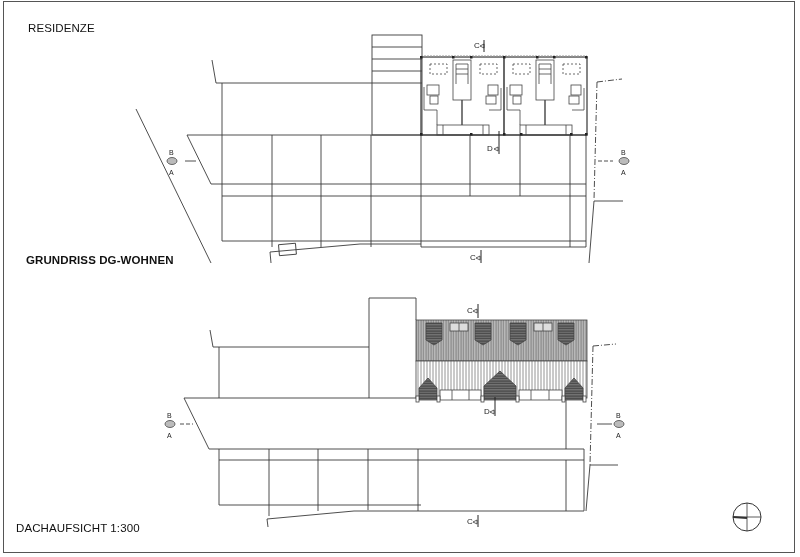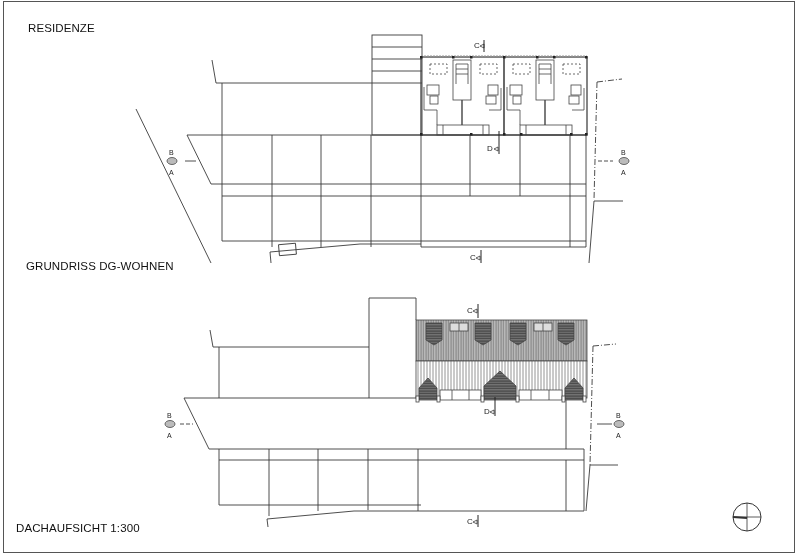--- a/index.html
+++ b/index.html
@@ -1,21 +1,21 @@
 <!DOCTYPE html>
 <html><head>
 <meta charset="utf-8">
 <style>
   html, body { margin:0; padding:0; background:#ffffff; }
   body { width:800px; height:557px; overflow:hidden; position:relative; font-family:"Liberation Sans", sans-serif; }
   #sheet { position:absolute; left:0; top:0; width:800px; height:557px; }
   .frame { position:absolute; left:3px; top:1px; width:792px; height:552px; border:1.5px solid #555; box-sizing:border-box; }
   .label { position:absolute; font-size:11.5px; color:#111; letter-spacing:0.1px; white-space:nowrap; }
   .lbl-title { left:28px; top:22px; }
-  .lbl-plan1 { left:26px; top:260px; }
+  .lbl-plan1 { left:26px; top:254px;font-weight:bold; }
   .lbl-plan2 { left:16px; top:522px; }
   svg text { font-family:"Liberation Sans", sans-serif; }
 </style>
 </head>
 <body>
 
 <div id="sheet">
   <div class="frame"></div>
 
   <div class="label lbl-title">RESIDENZE</div>

